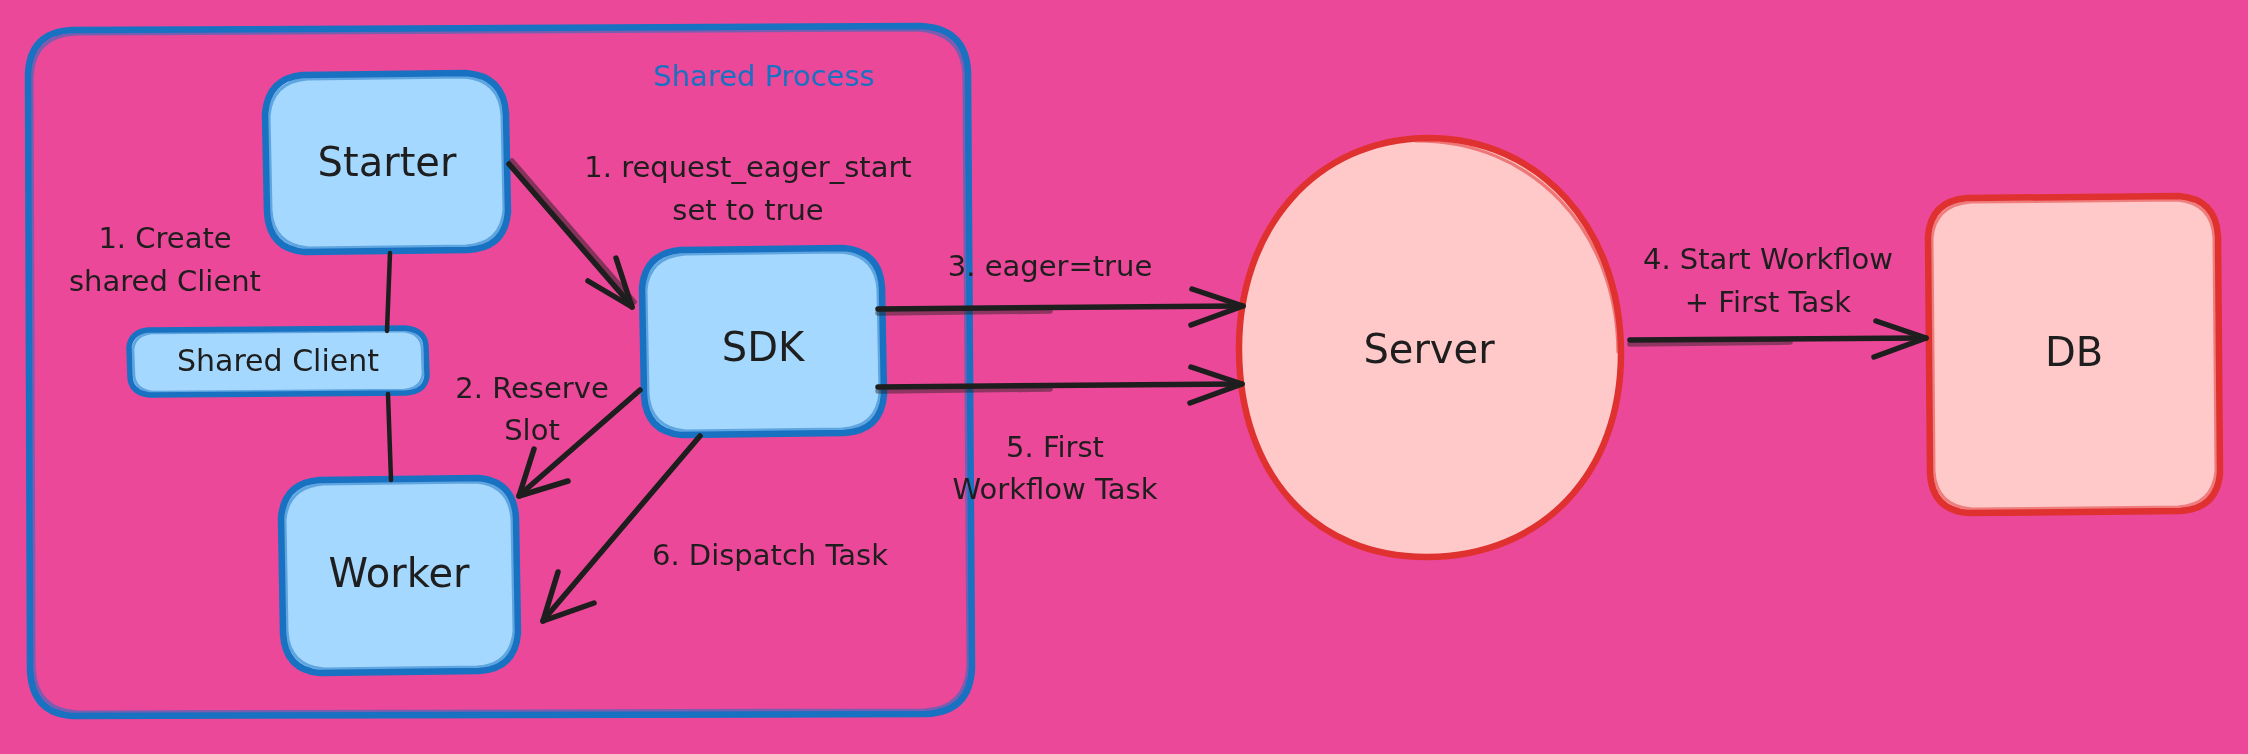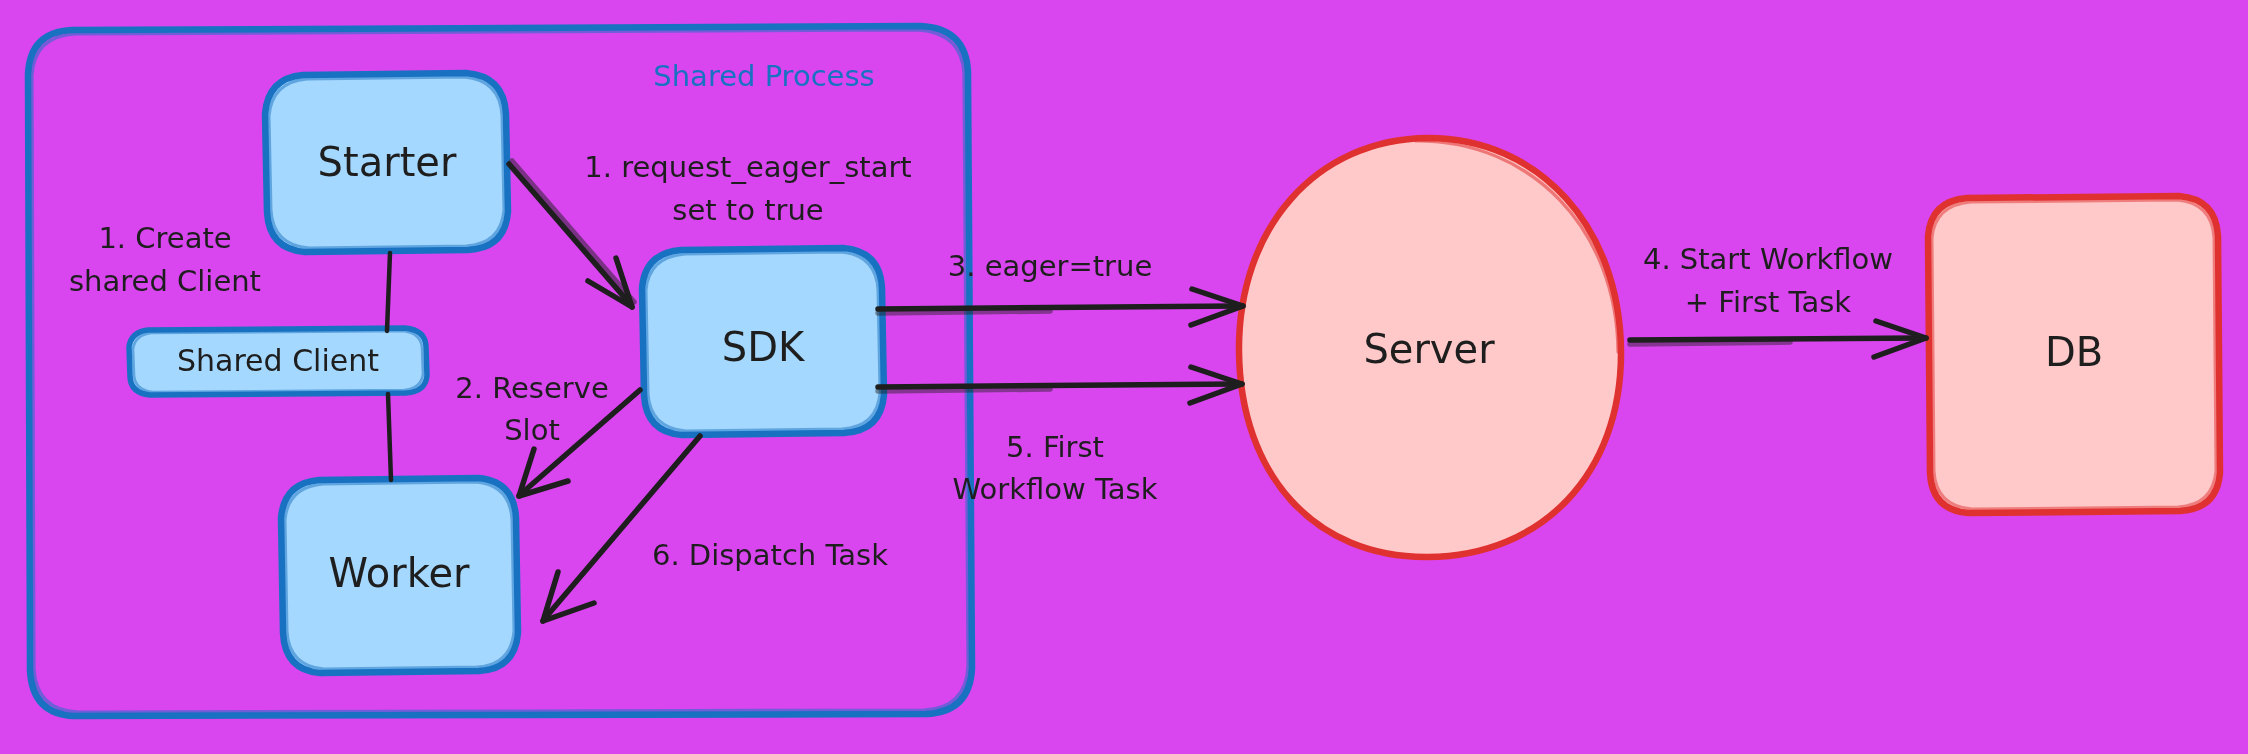--- a/index.html
+++ b/index.html
@@ -8,21 +8,21 @@
     padding: 0;
     background: #ffffff;
   }
   body {
     font-family: "DejaVu Sans", sans-serif;
   }
   #canvas-root {
     position: relative;
     width: 2248px;
     height: 754px;
-    background: #d946ef;
+    background: #ec4899;
     overflow: hidden;
   }
   #diagram-svg {
     position: absolute;
     left: 0;
     top: 0;
     width: 2248px;
     height: 754px;
   }
   .node-label {

